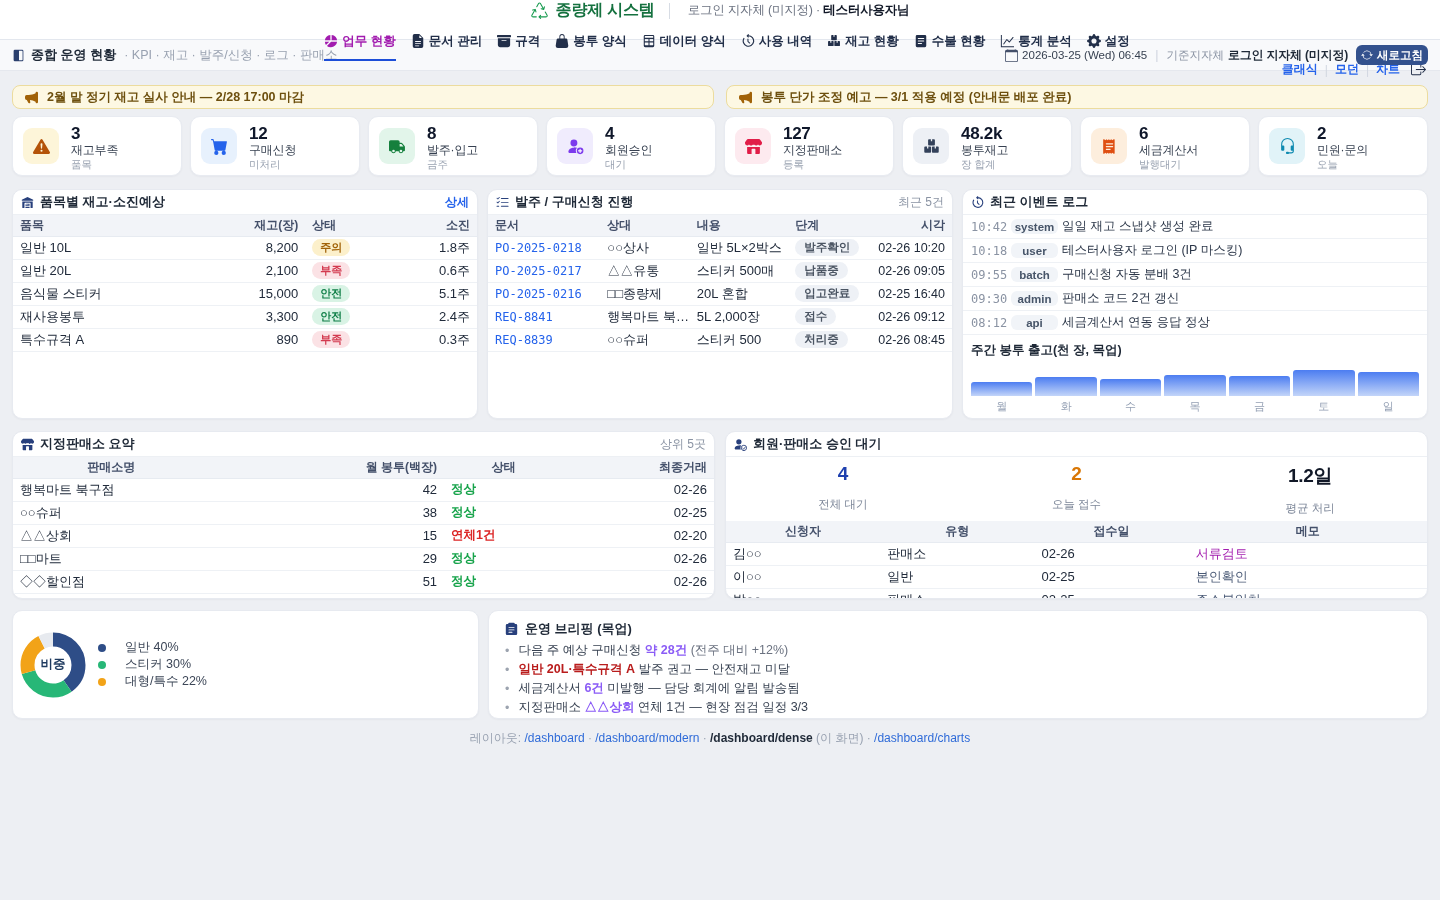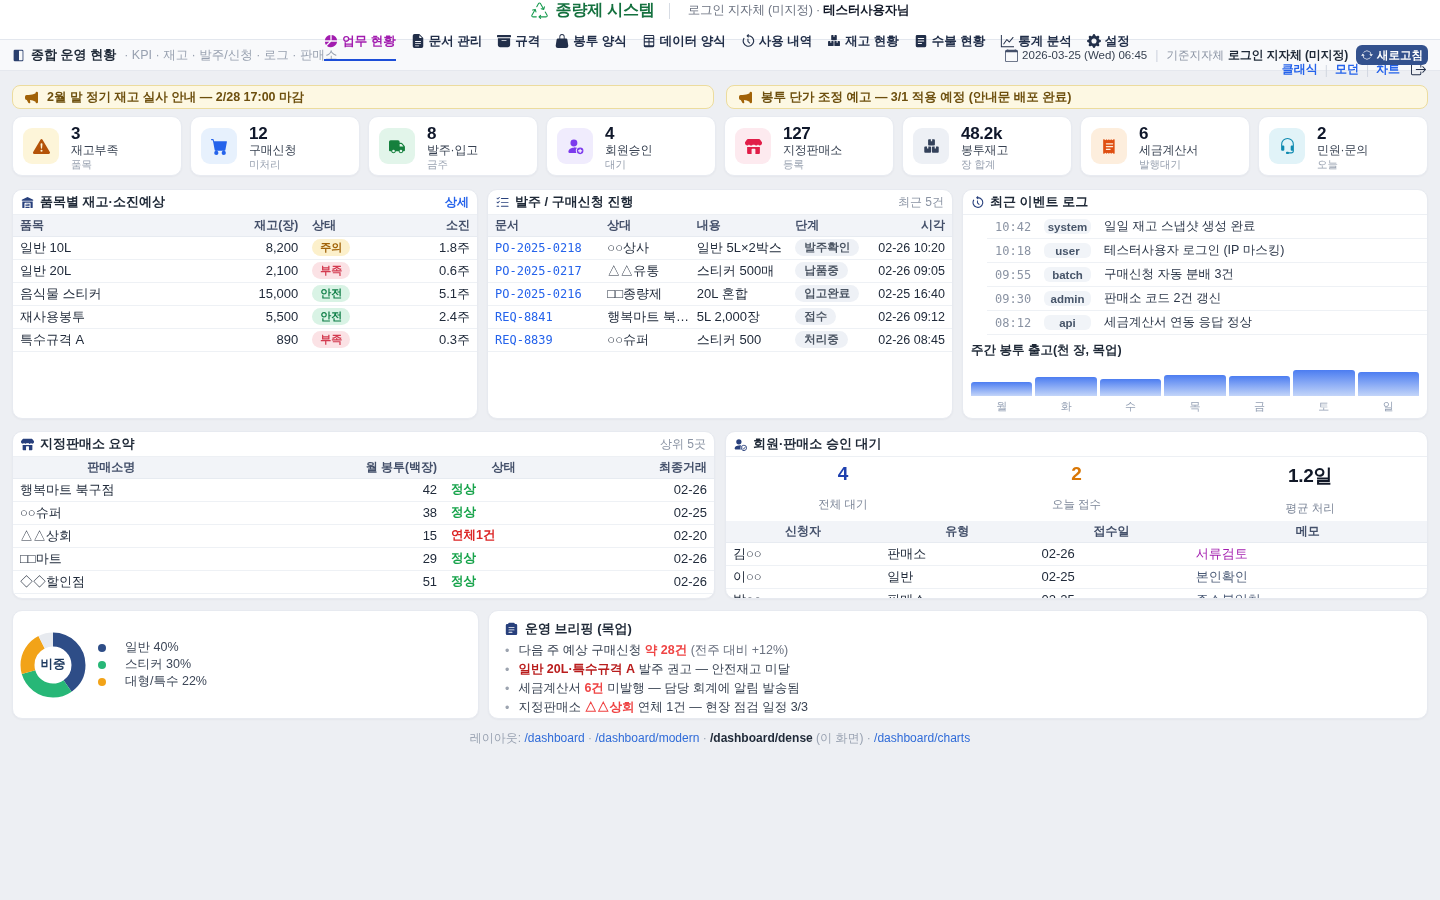--- a/index.html
+++ b/index.html
@@ -96,22 +96,22 @@
 .badge.warn { background:#fcf0cb; color:#a16207; }
 .badge.low  { background:#fbe2e5; color:#d33a4f; }
 .badge.stage{ background:#eef1f6; color:#4b5563; font-weight:600; font-size:11.5px;
               padding:1.5px 9px; }
 .doclink { color:#2563eb; font-family:"DejaVu Sans Mono",monospace; font-size:12px;
            text-decoration:none; }
 .status-ok { color:#16a34a; font-weight:600; font-size:12.5px; }
 .status-bad { color:#dc2626; font-weight:600; font-size:12.5px; }
 
 
-.logrow { display:flex; align-items:center; gap:13px; height:24px; padding:0 8px;
-          border-bottom:1px solid #eef1f5;margin-left:24px; }
+.logrow { display:flex; align-items:center; gap:4px; height:24px; padding:0 8px;
+          border-bottom:1px solid #eef1f5; }
 .logrow .lt { font-family:"DejaVu Sans Mono",monospace; font-size:12px; color:#8a93a3;
               flex:none; width:36px; }
 .logrow .tag { background:#f1f4f8; color:#475569; border-radius:6px; font-size:11.5px;
                font-weight:600; padding:1.5px 0; width:47px; text-align:center; flex:none; }
 .logrow .lm { font-size:12.5px; color:#2b3648; white-space:nowrap; overflow:hidden; }
 .wchart { padding:7px 8px 0; }
 .wchart .wt { font-size:12.5px; font-weight:700; color:#1f2937; }
 .wbars { display:flex; gap:3px; align-items:flex-end; height:26px; margin-top:11px; }
 .wbar { flex:1; border-radius:3px 3px 0 0; background:linear-gradient(180deg,#4c7df1,#c3d5f9); }
 .wlabs { display:flex; gap:3px; margin-top:3px; }
@@ -137,21 +137,21 @@
 .lgtxt { font-size:12.5px; color:#3c4657; }
 
 .brief { padding:7px 16px 0; }
 .brief .bh { display:flex; align-items:center; gap:7px; height:21px; }
 .brief .bh svg { width:13px; height:13px; color:#28407c; }
 .brief .bt { font-size:13px; font-weight:700; color:#1f2937; }
 .brief ul { list-style:none; margin-top:2px; }
 .brief li { display:flex; gap:9px; font-size:12.5px; color:#374151; height:19px;
             align-items:center; }
 .brief li .dot { color:#9ca3af; }
-.brief .sb { font-weight:700; color:#ef4444; }
+.brief .sb { font-weight:700; color:#8b5cf6; }
 .brief .sr { font-weight:700; color:#b91c1c; }
 .brief .sm { color:#6b7280; }
 
 .pagefoot { margin-top:11px; text-align:center; font-size:12px; color:#9aa3b2; }
 .pagefoot a { color:#2f6bd8; text-decoration:none; }
 .pagefoot b { color:#1f2937; }
 </style>
 </head>
 <body>
 
@@ -425,21 +425,21 @@
       <td class="ta-r">0.6주</td>
     </tr>
             <tr>
       <td class="ta-l">음식물 스티커</td>
       <td class="ta-r">15,000</td>
       <td class="ta-l"><span class="badge safe">안전</span></td>
       <td class="ta-r">5.1주</td>
     </tr>
             <tr>
       <td class="ta-l">재사용봉투</td>
-      <td class="ta-r">5,500</td>
+      <td class="ta-r">3,300</td>
       <td class="ta-l"><span class="badge safe">안전</span></td>
       <td class="ta-r">2.4주</td>
     </tr>
             <tr>
       <td class="ta-l">특수규격 A</td>
       <td class="ta-r">890</td>
       <td class="ta-l"><span class="badge low">부족</span></td>
       <td class="ta-r">0.3주</td>
     </tr>
           </tbody>

